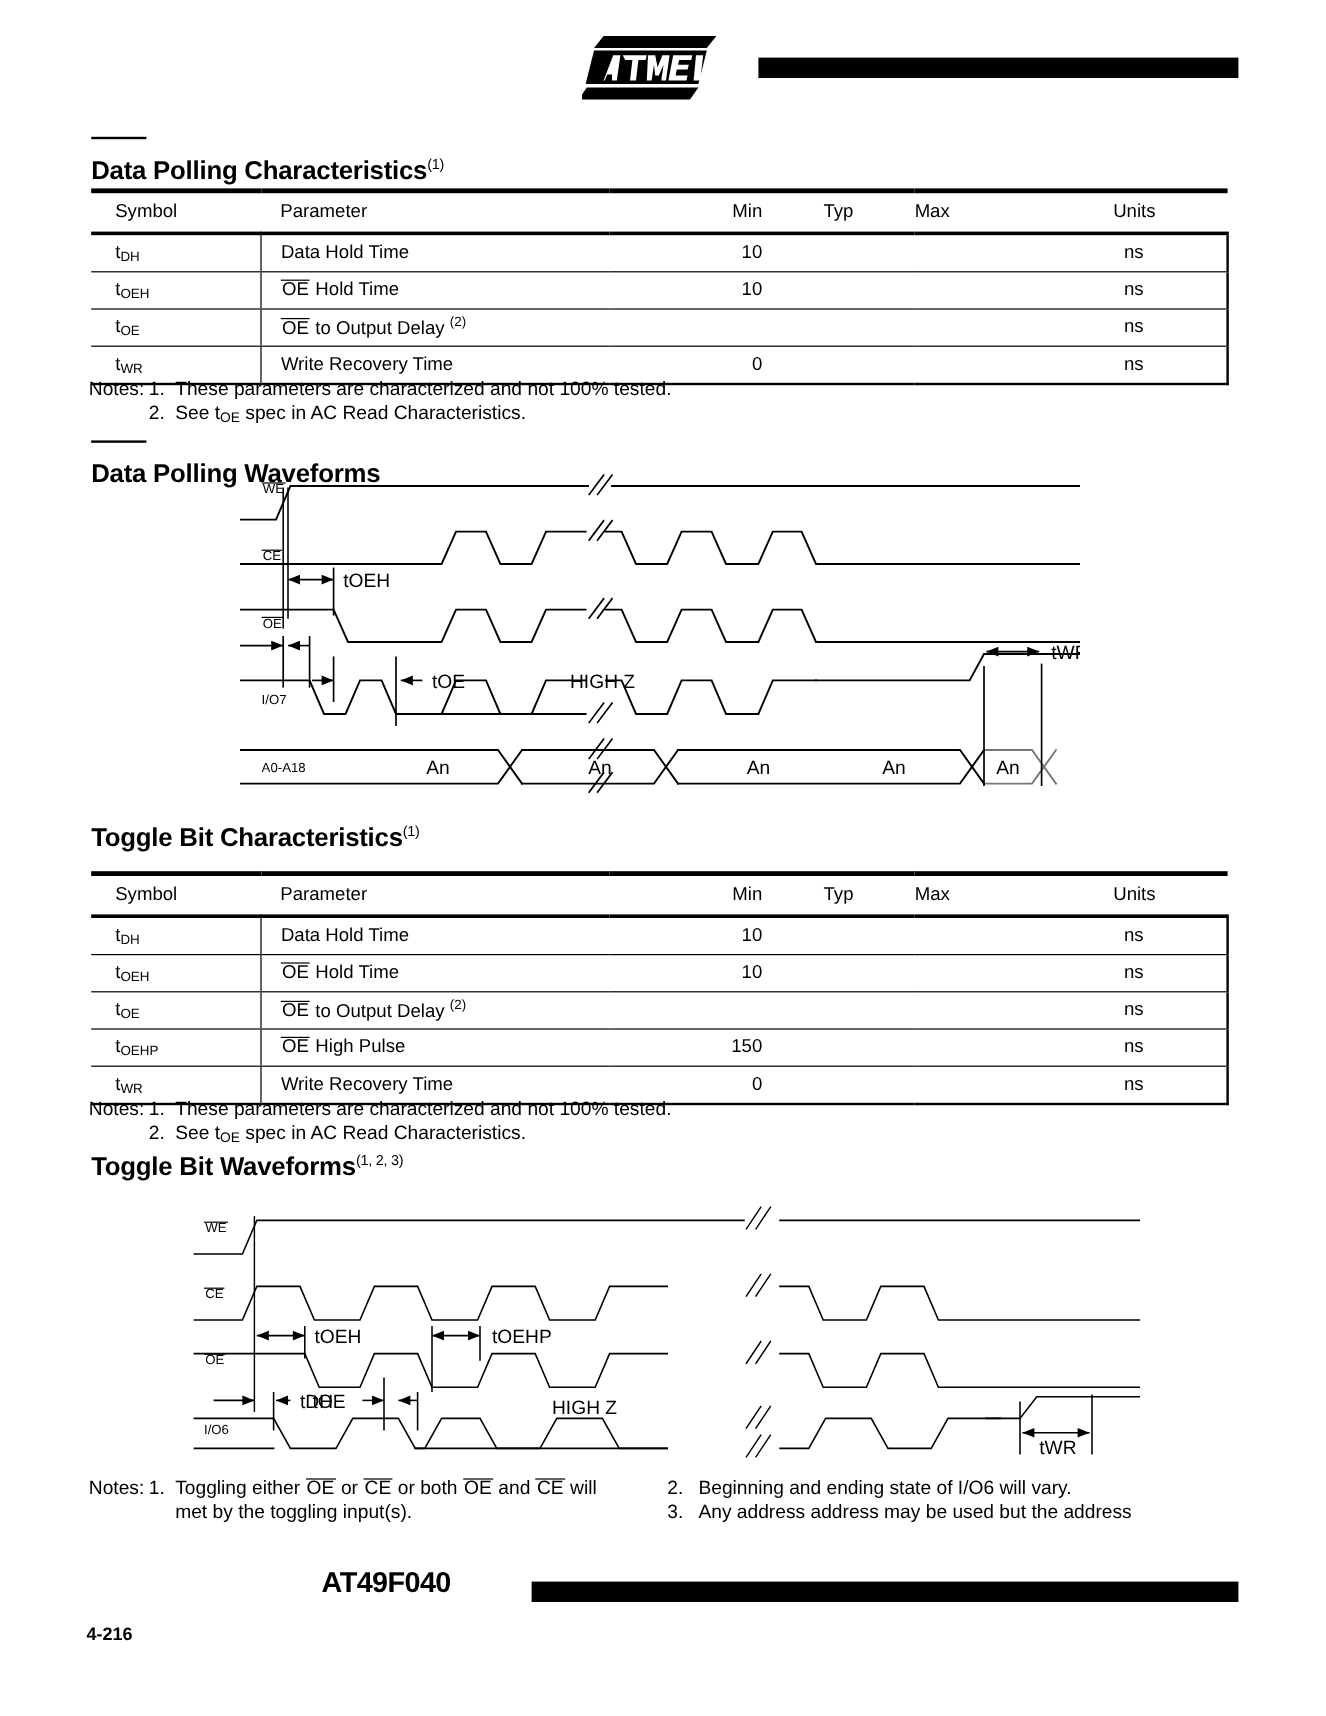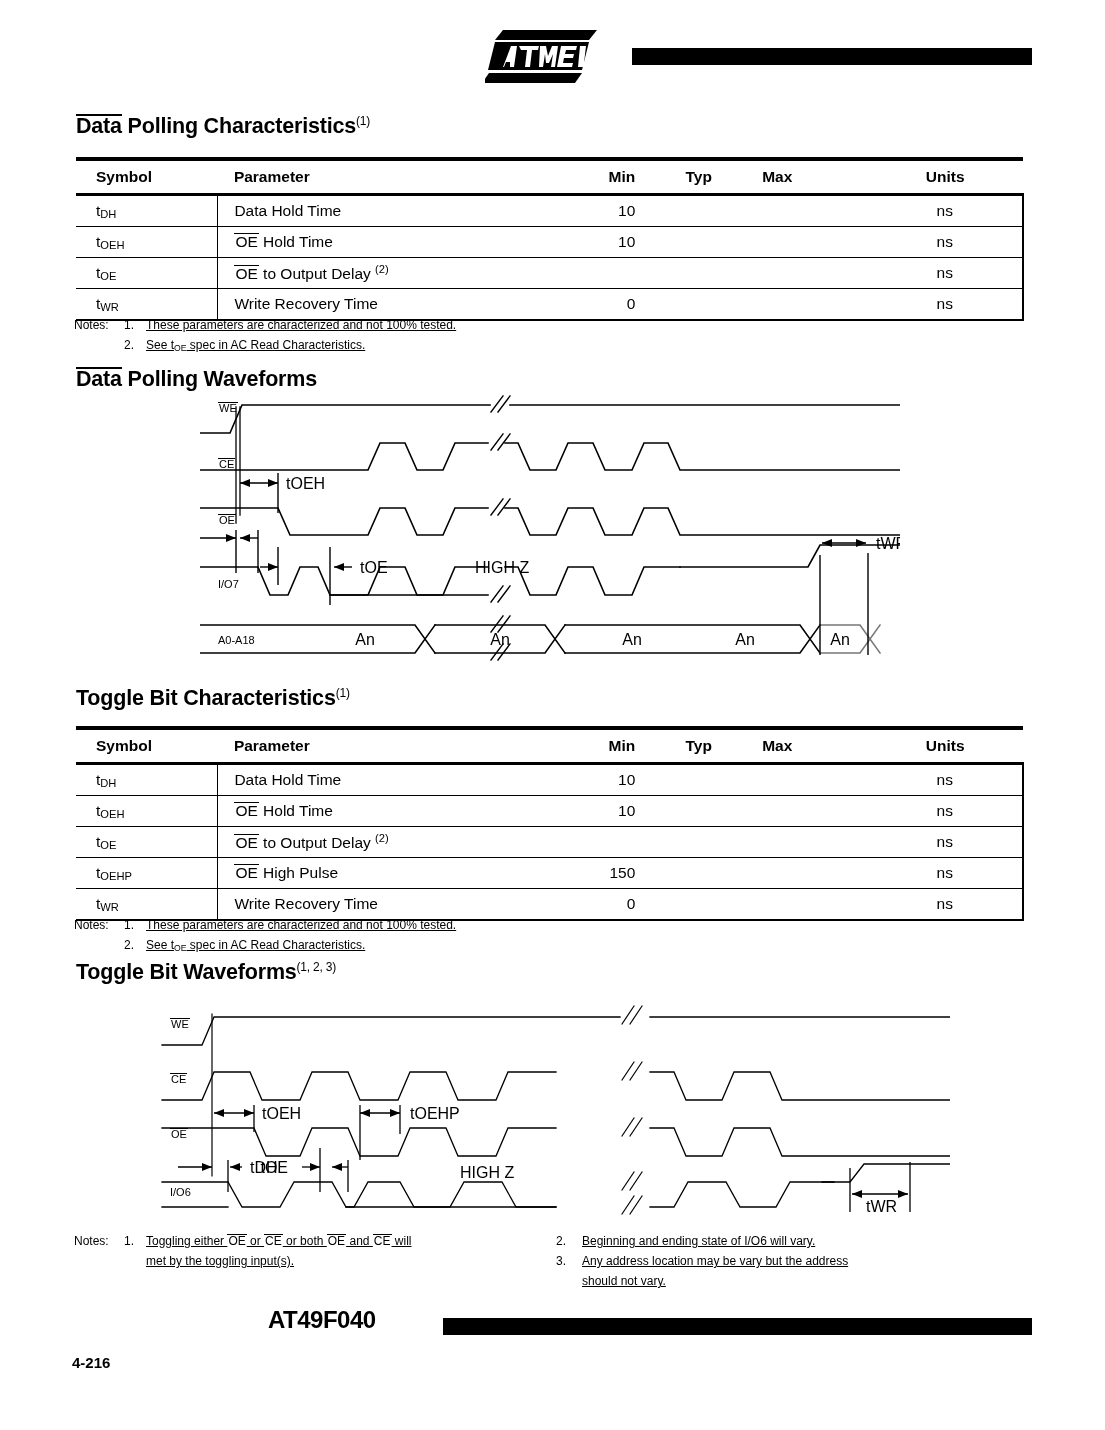--- a/index.html
+++ b/index.html
@@ -8,26 +8,26 @@
        -webkit-font-smoothing:antialiased;}
 
   
   .header{position:absolute;left:0;top:0;width:1105px;height:100px;}
   .atmel-logo{position:absolute;left:485px;top:30px;width:120px;height:54px;}
   .header-bar{position:absolute;left:632px;top:48px;width:400px;height:17px;background:#000;}
 
   
   .h-sec{position:absolute;font-size:21.5px;font-weight:bold;letter-spacing:-0.2px;white-space:nowrap;}
   .h-sec .sup{font-size:12px;font-weight:normal;vertical-align:super;}
-  .ovl{border-top:2px solid #000;padding-top:0px;display:inline-block;line-height:1.02;}
+  .ovl{border-top:2px solid #000;padding-top:16px;display:inline-block;line-height:1.02;}
 
   
   .tbl{position:absolute;left:76px;width:948px;border-collapse:collapse;
        font-size:15.5px;}
-  .tbl .thead td{font-weight:bold;padding:7px 0 7px 0;}
+  .tbl .thead td{font-weight:normal;padding:7px 0 7px 0;}
   .tbl td{padding:0;vertical-align:middle;}
   .tbl .toprule{border-top:4px solid #000;}
   .tbl .headrule{border-bottom:3px solid #000;}
   .tbl tr.row td{border-bottom:1px solid #000;height:30px;}
   .tbl tr.lastrow td{border-bottom:2px solid #000;}
   .c-sym{width:130px;padding-left:20px !important;text-align:left;}
   .c-par{width:300px;padding-left:16px !important;text-align:left;
          border-left:1.5px solid #000;}
   .c-min{width:140px;text-align:right;}
   .c-typ{width:140px;text-align:center;}
@@ -35,21 +35,21 @@
   .c-uni{width:120px;text-align:center;padding-right:22px !important;
          border-right:2px solid #000;}
   .thead .c-par{border-left:none;}
   .thead .c-uni{border-right:none;}
   .tbl tr.row .c-sym{border-left:none;}
   sub{font-size:0.72em;vertical-align:-0.22em;}
   sup.fn{font-size:0.72em;vertical-align:super;}
   .ovr{border-top:1.6px solid #000;display:inline-block;line-height:1.05;padding:0 1px;}
 
   
-  .notes{position:absolute;font-size:12px;line-height:20px;text-decoration:underline;}
+  .notes{position:absolute;font-size:16px;line-height:20px;}
   .notes .lbl{display:inline-block;width:50px;}
   .notes .num{display:inline-block;width:22px;}
   .notes .ind{display:inline-block;width:50px;}
 
   
   .pg-num{position:absolute;left:72px;top:1319px;font-size:15px;font-weight:bold;margin-top:35px;}
   .part-no{position:absolute;left:268px;top:1306px;font-size:24px;font-weight:bold;letter-spacing:-0.5px;}
   .footer-bar{position:absolute;left:443px;top:1318px;width:589px;height:17px;background:#000;}
 
   
@@ -417,22 +417,19 @@
   <div>
     <span class="ind"></span><span class="num"></span><span>met by the toggling input(s).</span>
   </div>
 </div>
 
 <div class="notes" style="left:556px;top:1231px;width:470px;">
   <div>
     <span class="num" style="width:26px;">2.</span><span>Beginning and ending state of I/O6 will vary.</span>
   </div>
   <div>
-    <span class="num" style="width:26px;">3.</span><span>Any address location may be vary but the address</span>
-  </div>
-  <div>
-    <span class="num" style="width:26px;"></span><span>should not vary.</span>
+    <span class="num" style="width:26px;">3.</span><span>Any address address may be used but the address</span>
   </div>
 </div>
 
 <div class="pg-num">4-216</div>
 <div class="part-no">AT49F040</div>
 <div class="footer-bar"></div>
 
 </body></html>

